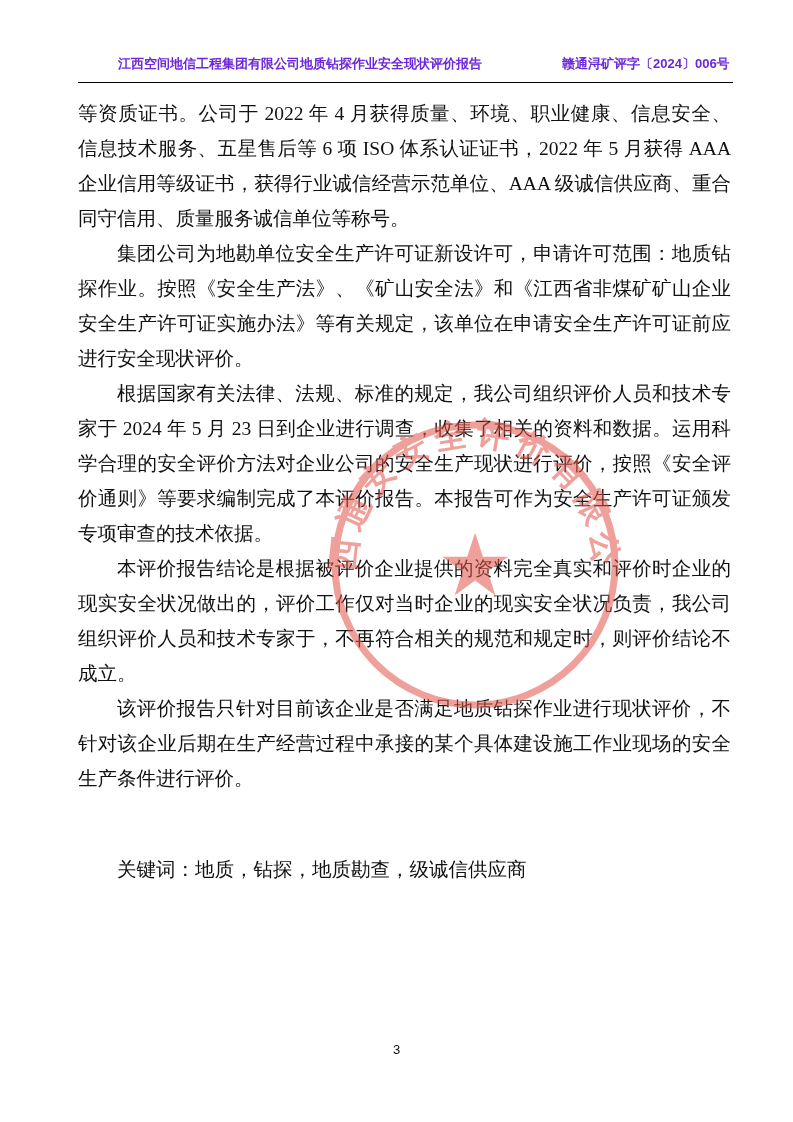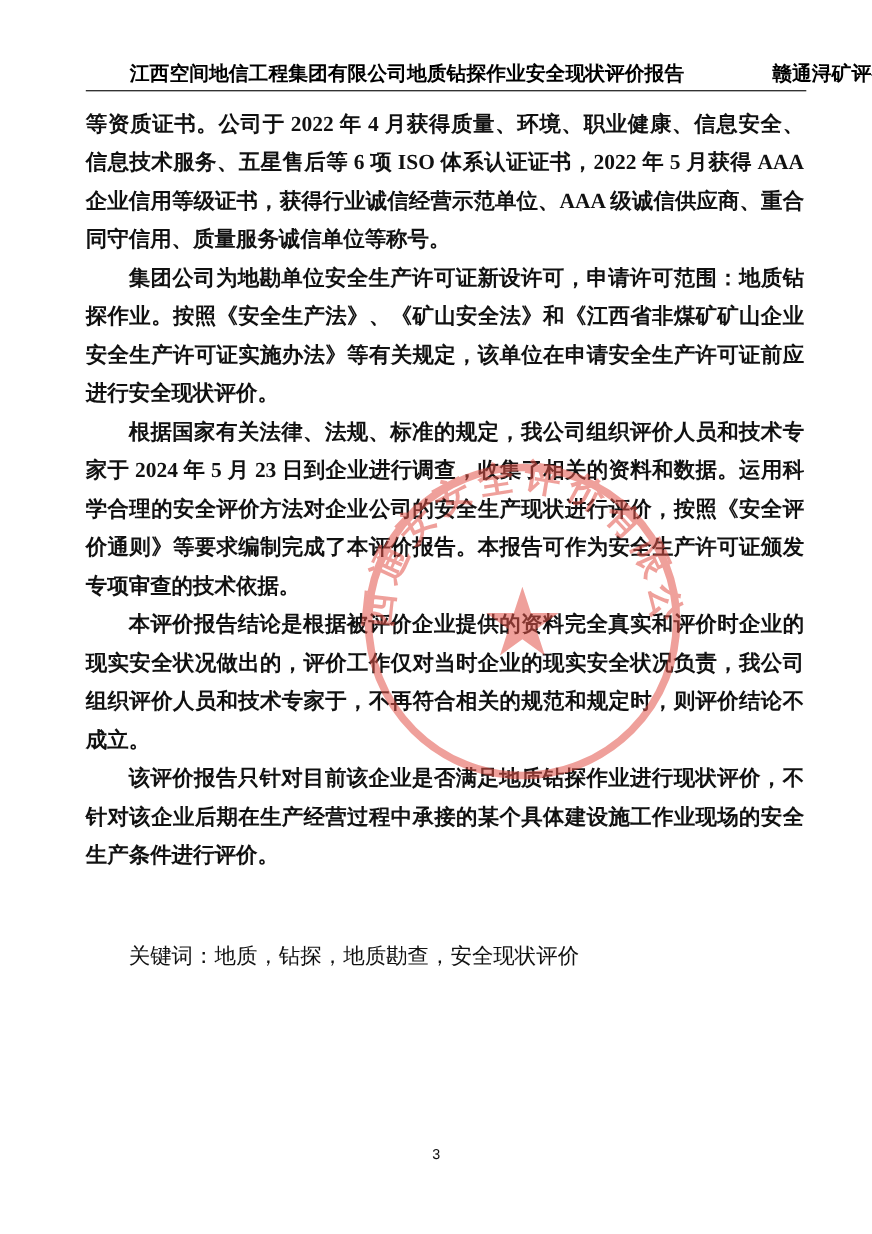--- a/index.html
+++ b/index.html
@@ -24,24 +24,24 @@
     left: 78px;
     right: 60px;
     top: 55px;
     height: 32px;
   }
   .header-row {
     display: flex;
     justify-content: flex-start;
     align-items: baseline;
     font-family: "Liberation Sans", "DejaVu Sans", sans-serif;
-    font-size: 18px;
+    font-size: 13px;
     font-weight: bold;
     letter-spacing: 0px;
-    color: #000000;
+    color: #6d28d9;
     white-space: nowrap;
   }
   .header-left {
     margin-left: 40px;
   }
   .header-right {
     margin-left: 80px;
   }
   .header-rule {
     position: absolute;
@@ -58,21 +58,20 @@
     right: 62px;
     top: 96px;
     font-size: 19.5px;
     line-height: 35px;
     text-align: justify;
     text-justify: inter-ideograph;
   }
   .para {
     margin: 0 0 0 0;
     text-indent: 0;
-    font-weight: bold;
   }
   .para.indent {
     text-indent: 39px;
   }
   .keywords {
     margin-top: 56px;
     text-indent: 39px;
     font-size: 19.5px;
     line-height: 35px;
   }
@@ -118,21 +117,21 @@
   </div>
 
   <div class="content">
     <p class="para">等资质证书。公司于 2022 年 4 月获得质量、环境、职业健康、信息安全、信息技术服务、五星售后等 6 项 ISO 体系认证证书，2022 年 5 月获得 AAA 企业信用等级证书，获得行业诚信经营示范单位、AAA 级诚信供应商、重合同守信用、质量服务诚信单位等称号。</p>
     <p class="para indent">集团公司为地勘单位安全生产许可证新设许可，申请许可范围：地质钻探作业。按照《安全生产法》、《矿山安全法》和《江西省非煤矿矿山企业安全生产许可证实施办法》等有关规定，该单位在申请安全生产许可证前应进行安全现状评价。</p>
     <p class="para indent">根据国家有关法律、法规、标准的规定，我公司组织评价人员和技术专家于 2024 年 5 月 23 日到企业进行调查，收集了相关的资料和数据。运用科学合理的安全评价方法对企业公司的安全生产现状进行评价，按照《安全评价通则》等要求编制完成了本评价报告。本报告可作为安全生产许可证颁发专项审查的技术依据。</p>
     <p class="para indent">本评价报告结论是根据被评价企业提供的资料完全真实和评价时企业的现实安全状况做出的，评价工作仅对当时企业的现实安全状况负责，我公司组织评价人员和技术专家于，不再符合相关的规范和规定时，则评价结论不成立。</p>
     <p class="para indent">该评价报告只针对目前该企业是否满足地质钻探作业进行现状评价，不针对该企业后期在生产经营过程中承接的某个具体建设施工作业现场的安全生产条件进行评价。</p>
 
     <div class="keywords">
-      <b>关键词</b><span>：</span><span>地质，钻探，地质勘查，安全现状评价</span>
+      <b>关键词</b><span>：</span><span>地质，钻探，地质勘查，级诚信供应商</span>
     </div>
   </div>
 
   <div class="stamp">
     <svg viewBox="0 0 330 330" width="330" height="330" xmlns="http://www.w3.org/2000/svg">
       <defs>
         <path id="sealArc" d="M 45,165 A 120,120 0 1 1 285,165" fill="none"></path>
         <path id="sealArcBottom" d="M 62,232 A 120,120 0 0 0 268,232" fill="none"></path>
       </defs>
       <circle cx="165" cy="165" r="140" fill="none" stroke="#e2544a" stroke-width="7"></circle>

